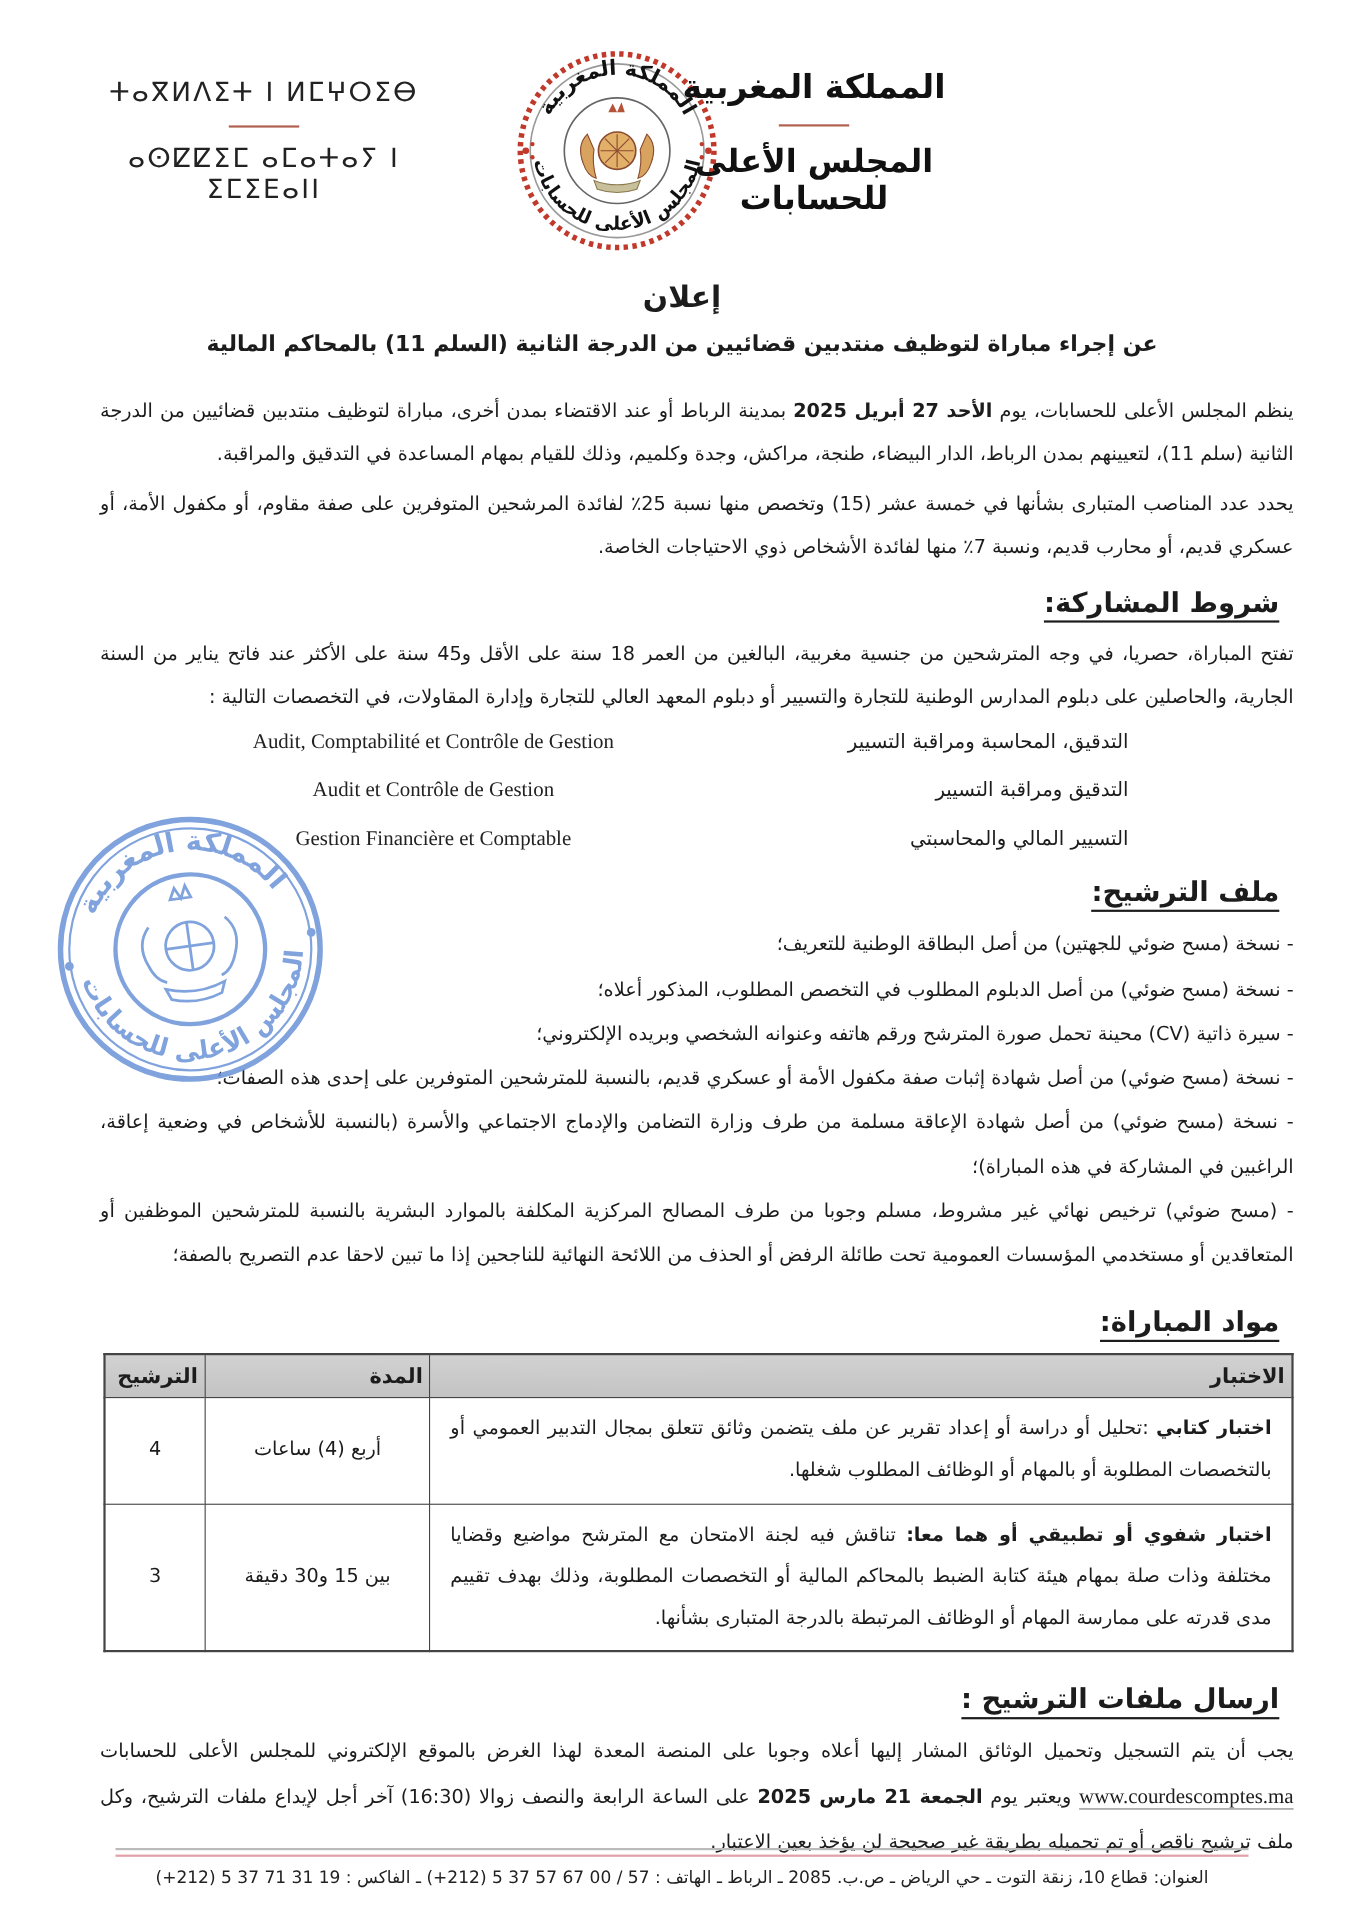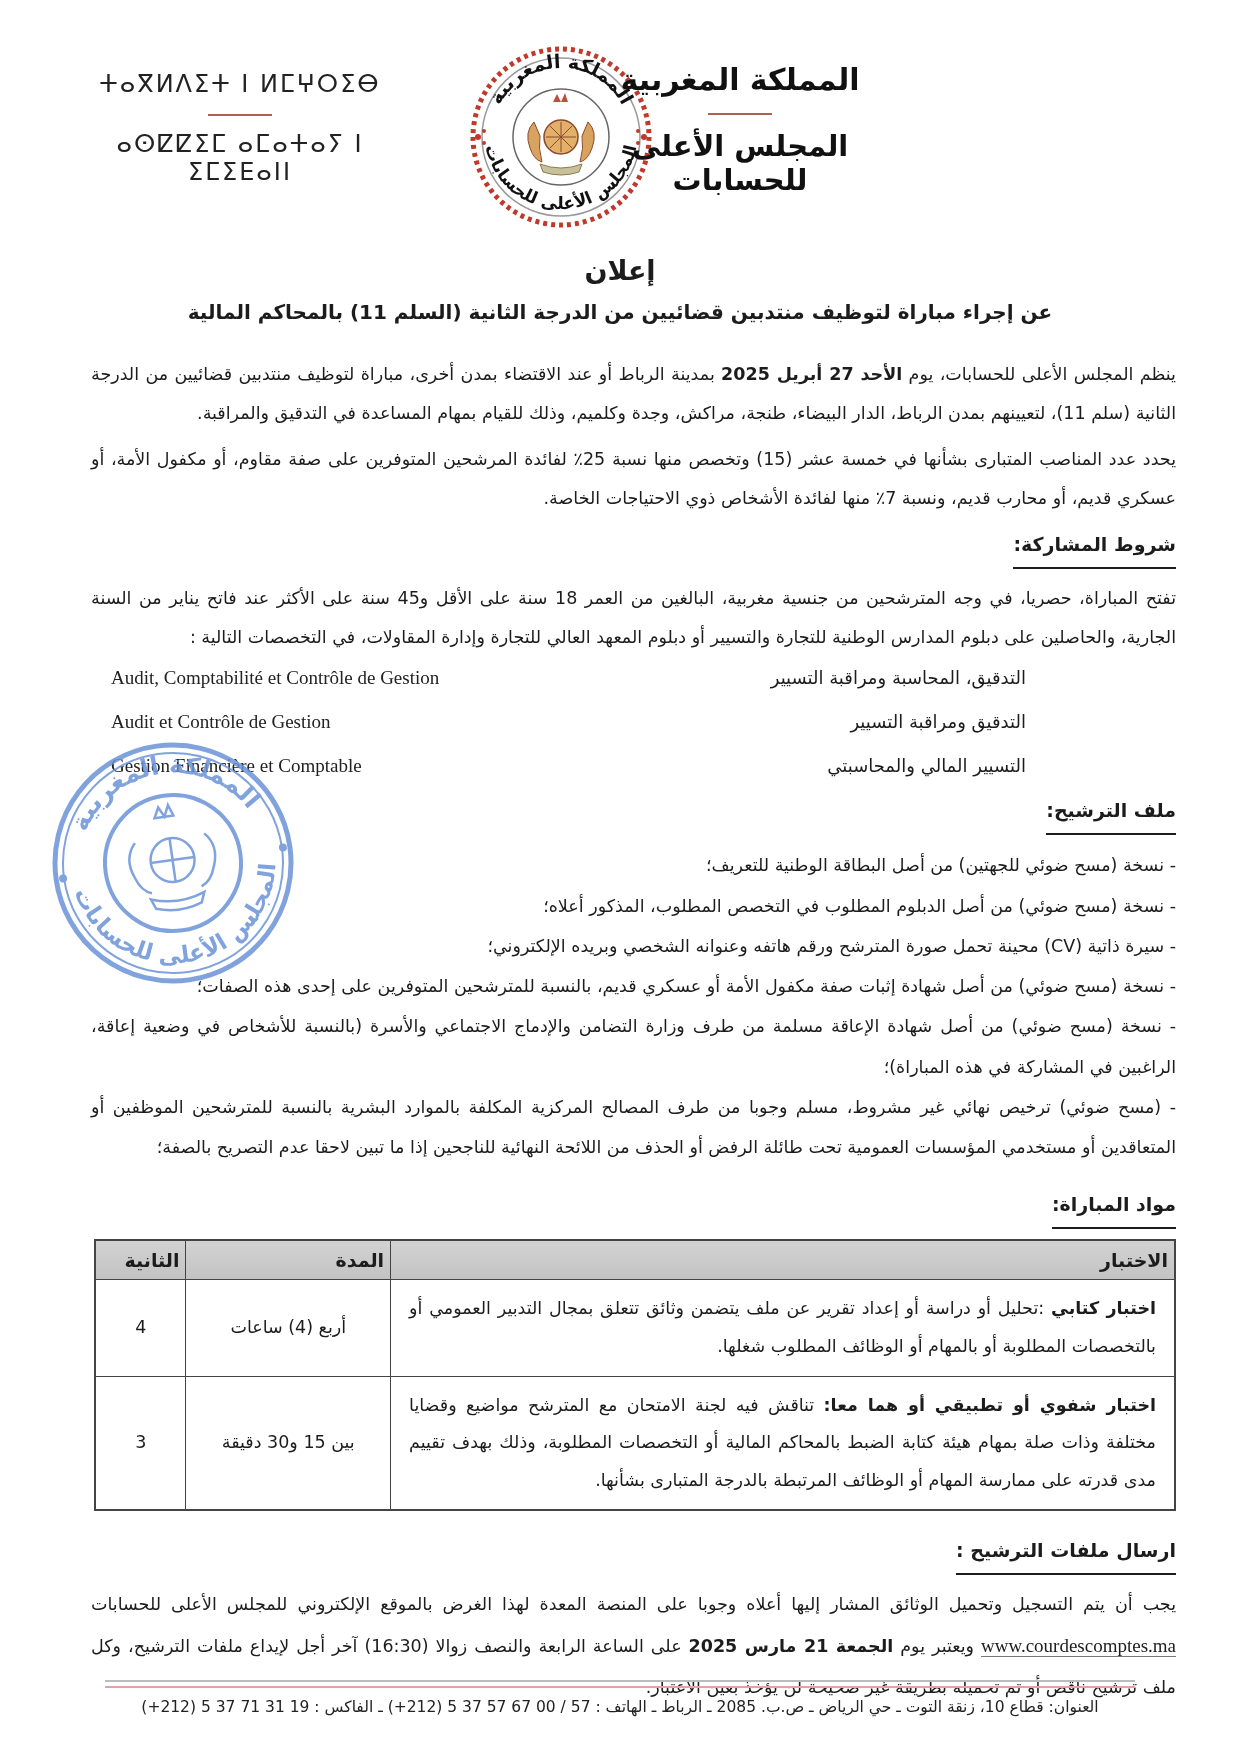--- a/index.html
+++ b/index.html
@@ -30,29 +30,29 @@
   
   .title-zone{position:absolute;top:255px;left:0;width:1240px;text-align:center;direction:rtl;}
   .doc-title{font-size:27px;font-weight:bold;}
   .doc-subtitle{font-size:20px;font-weight:bold;margin-top:14px;}
 
   
   .content{position:absolute;top:355px;right:64px;width:1085px;direction:rtl;text-align:justify;}
   p.body-par{font-size:17.5px;line-height:2.25;margin:0 0 6px 0;}
   .b{font-weight:bold;}
   .section-heading{
-    font-size:19px;font-weight:bold;margin:14px 0 10px 0;
-    display:table; border-bottom:2px solid #1c1c1c;padding-bottom:12px;
+    font-size:25px;font-weight:bold;margin:14px 13px 10px 0;
+    display:table; border-bottom:2px solid #1c1c1c;padding-bottom:2px;
   }
 
   
   .spec-table{margin:10px 0 6px 0;width:100%;}
   .spec-row{display:flex;direction:rtl;align-items:baseline;margin-bottom:22px;}
   .spec-ar{width:46%;font-size:18px;text-align:right;padding-right:150px;box-sizing:border-box;}
-  .spec-fr{width:54%;direction:ltr;text-align:left;font-family:"Liberation Serif",serif;
+  .spec-fr{width:54%;direction:ltr;text-align:center;font-family:"Liberation Serif",serif;
            font-size:19px;color:#222;padding-left:20px;box-sizing:border-box;}
 
   
   ul.dash-list{list-style:none;margin:4px 0 0 0;padding:0;}
   ul.dash-list li{
     font-size:17.5px;line-height:2.3;margin:0;text-align:justify;
   }
   ul.dash-list li::before{content:"- ";}
 
   
@@ -191,21 +191,21 @@
       <li>(مسح ضوئي) ترخيص نهائي غير مشروط، مسلم وجوبا من طرف المصالح المركزية المكلفة بالموارد البشرية بالنسبة للمترشحين الموظفين أو المتعاقدين أو مستخدمي المؤسسات العمومية تحت طائلة الرفض أو الحذف من اللائحة النهائية للناجحين إذا ما تبين لاحقا عدم التصريح بالصفة؛</li>
     </ul>
 
     <div class="section-heading" style="margin-top:26px;">مواد المباراة:</div>
 
     <table class="exam-table">
       <thead>
         <tr>
           <th class="col-test">الاختبار</th>
           <th class="col-dur">المدة</th>
-          <th class="col-coef">الثانية</th>
+          <th class="col-coef">الترشيح</th>
         </tr>
       </thead>
       <tbody>
         <tr>
           <td><span class="b">اختبار كتابي</span><span> :تحليل أو دراسة أو إعداد تقرير عن ملف يتضمن وثائق تتعلق بمجال التدبير العمومي أو بالتخصصات المطلوبة أو بالمهام أو الوظائف المطلوب شغلها.</span></td>
           <td class="center">أربع (4) ساعات</td>
           <td class="center">4</td>
         </tr>
         <tr>
           <td><span class="b">اختبار شفوي أو تطبيقي أو هما معا:</span><span> تناقش فيه لجنة الامتحان مع المترشح مواضيع وقضايا مختلفة وذات صلة بمهام هيئة كتابة الضبط بالمحاكم المالية أو التخصصات المطلوبة، وذلك بهدف تقييم مدى قدرته على ممارسة المهام أو الوظائف المرتبطة بالدرجة المتبارى بشأنها.</span></td>

